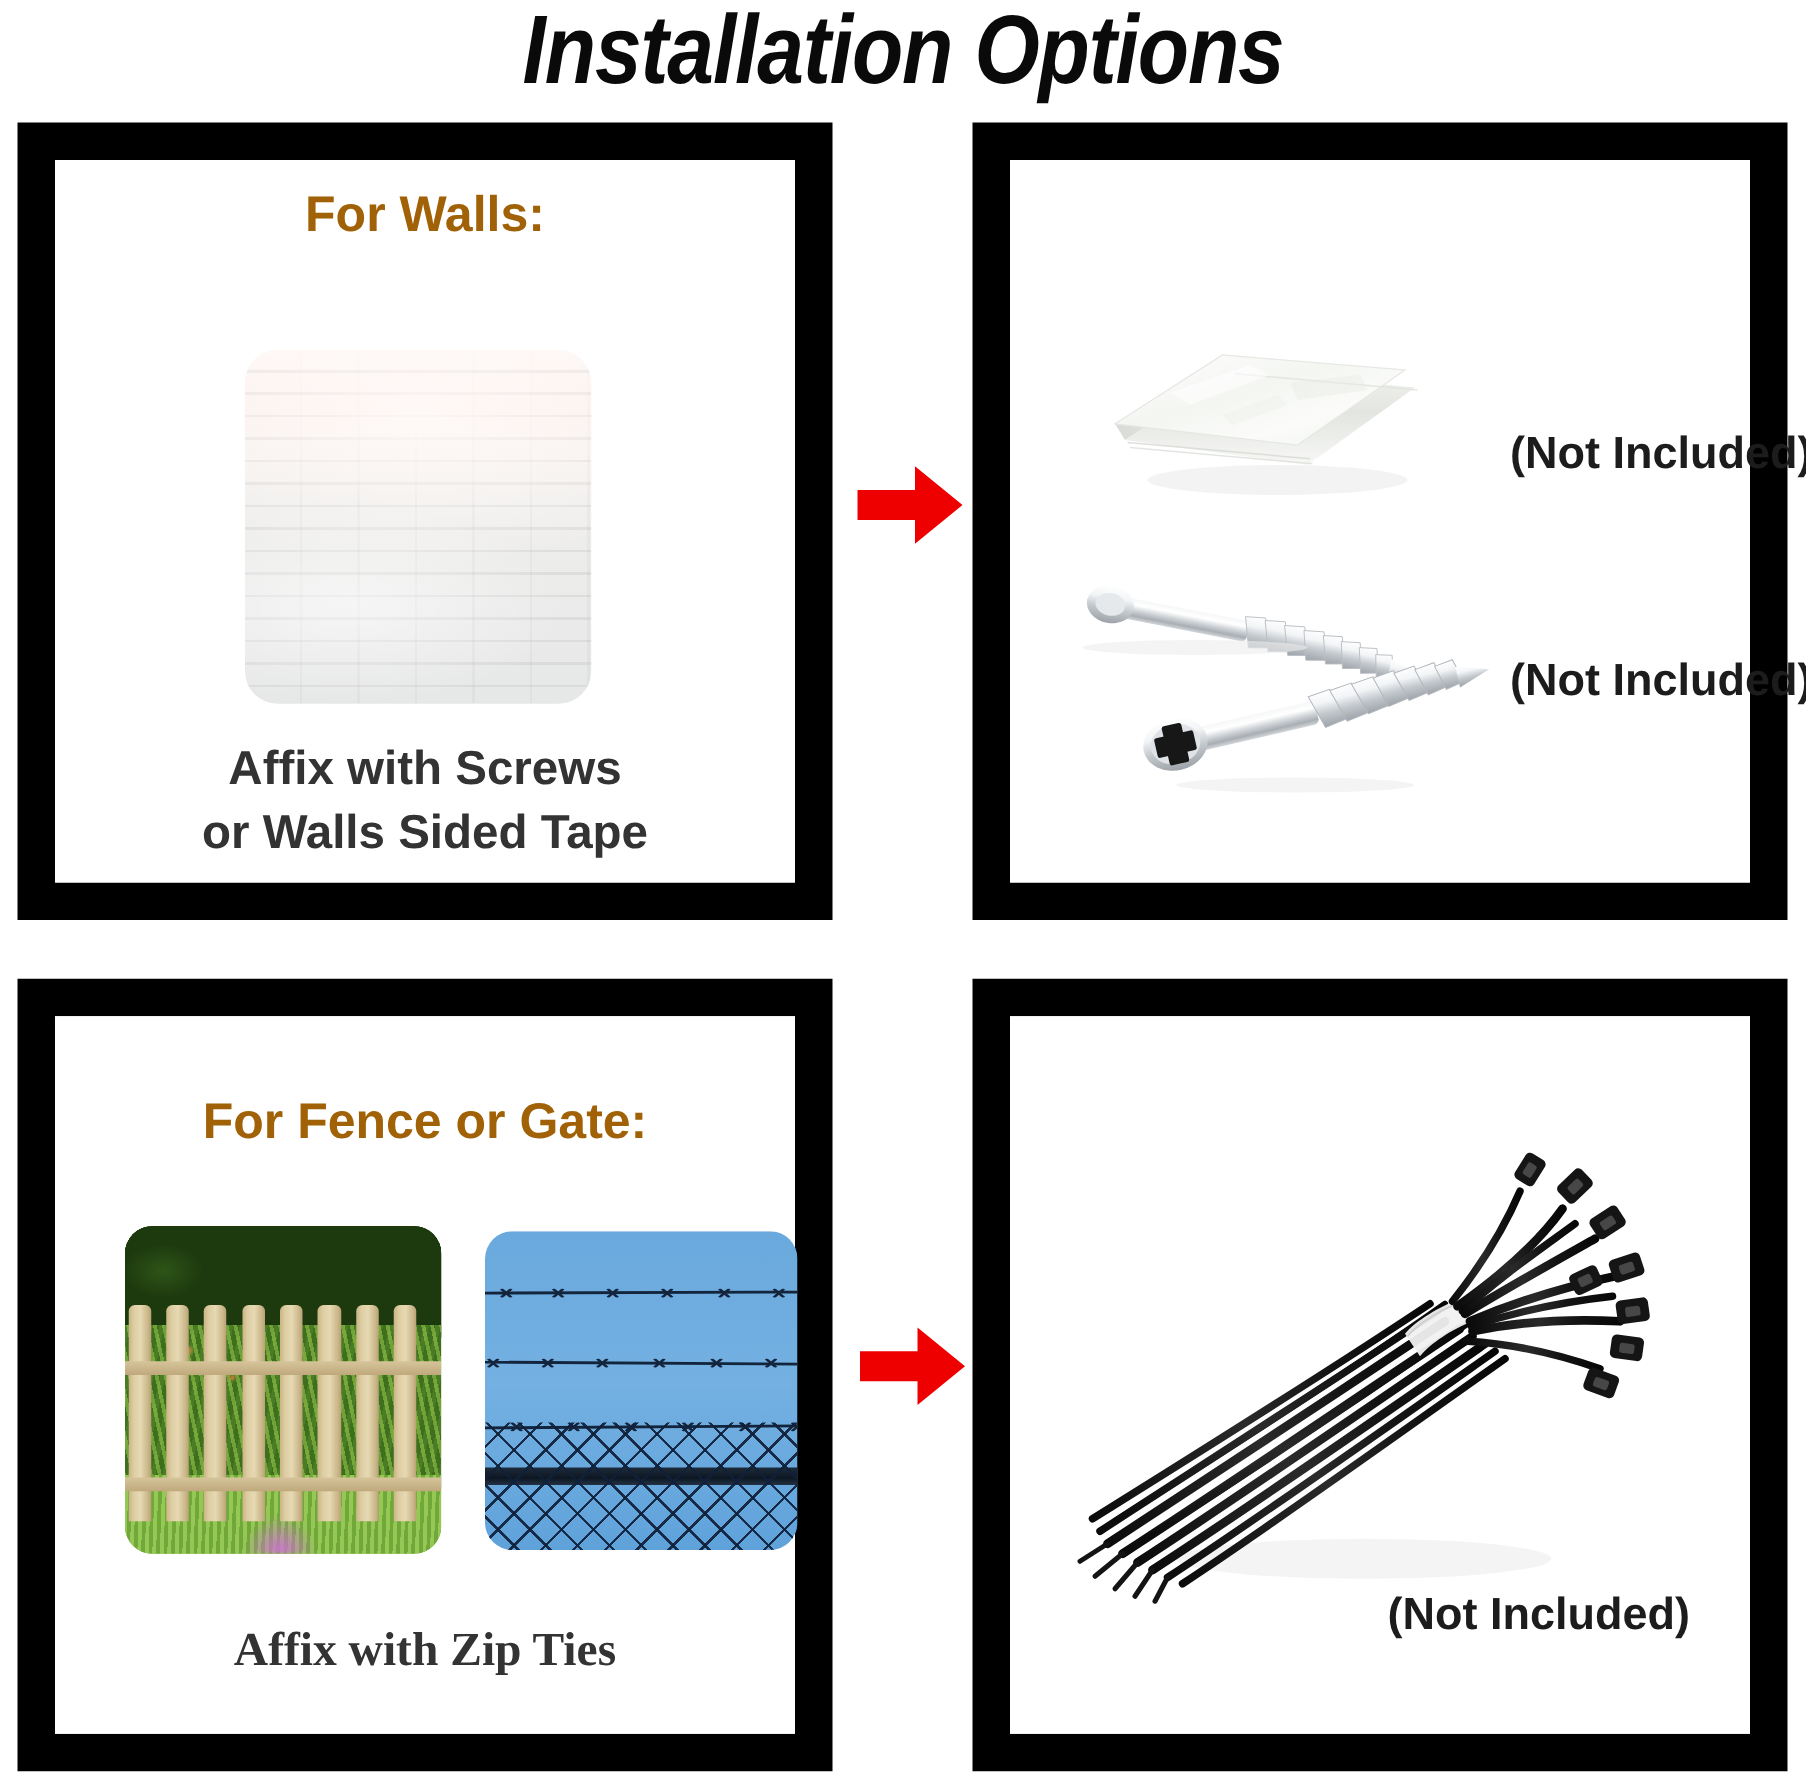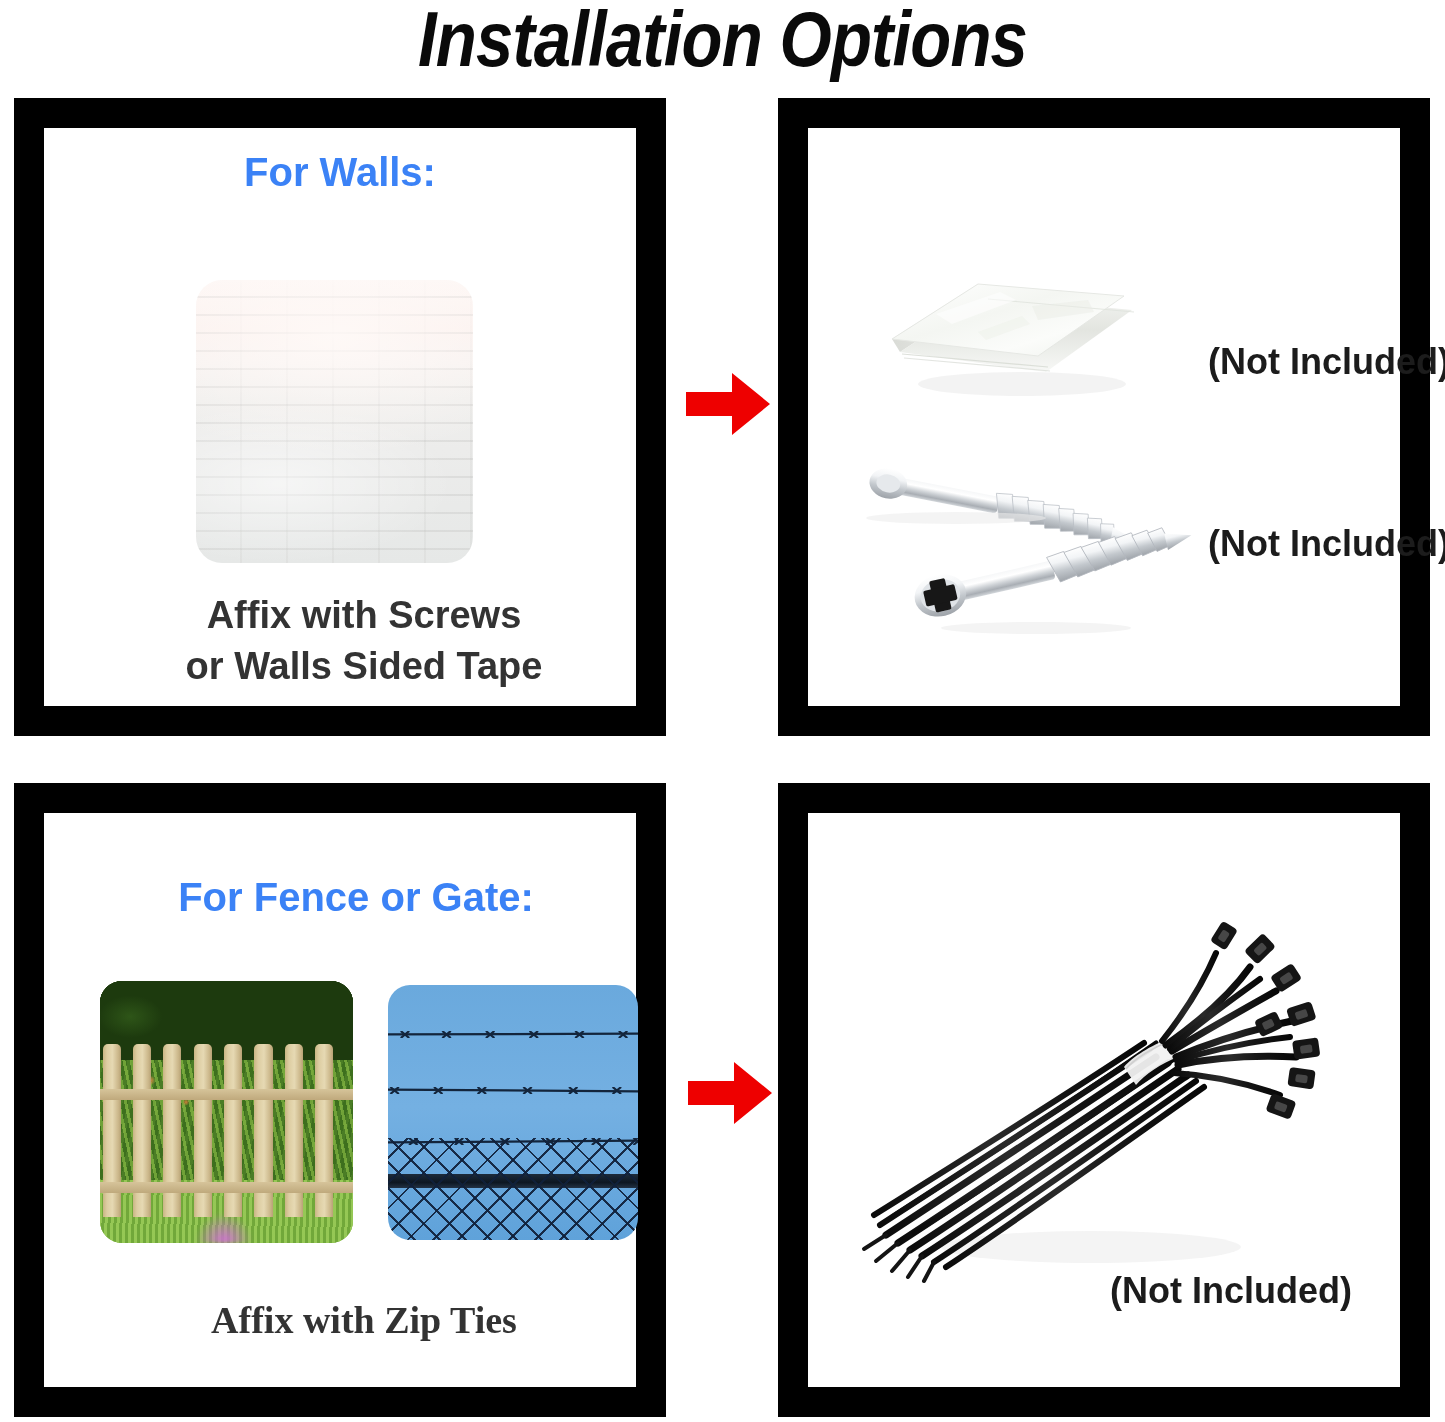--- a/index.html
+++ b/index.html
@@ -52,32 +52,31 @@
     background: #ffffff;
   }
 
   
   .panel-heading {
     position: absolute;
     width: 100%;
     text-align: center;
     font-size: 40px;
     font-weight: bold;
-    color: #3b82f6;
+    color: #a16207;
     letter-spacing: 0px;
   }
   .caption {
     position: absolute;
     width: 100%;
     text-align: center;
     font-size: 38px;
     font-weight: bold;
     color: #333333;
     line-height: 1.35;
-    padding-left: 24px;
   }
   .not-included {
     position: absolute;
     font-size: 36px;
     font-weight: bold;
     color: #1c1c1c;
     white-space: nowrap;
   }
 
   
@@ -355,21 +354,21 @@
     </svg>
 
     <div class="not-included" style="left:400px; top:395px;">(Not Included)</div>
 
   </div>
 </div>
 
 <div class="panel" id="panel-fence">
   <div class="panel-inner">
 
-    <div class="panel-heading" style="top:62px;margin-left:16px;">For Fence or Gate:</div>
+    <div class="panel-heading" style="top:62px;">For Fence or Gate:</div>
 
     <div class="photo-thumb" id="photo-wood">
       <div class="wf-sky"></div>
       <div class="wf-hedge"></div>
       <div class="wf-plants"></div>
       <div class="wf-flowers"></div>
       <div class="wf-grass"></div>
       <div class="wf-path"></div>
       <div class="wf-pickets">
         <div class="wf-picket" style="left:1%;"></div>

